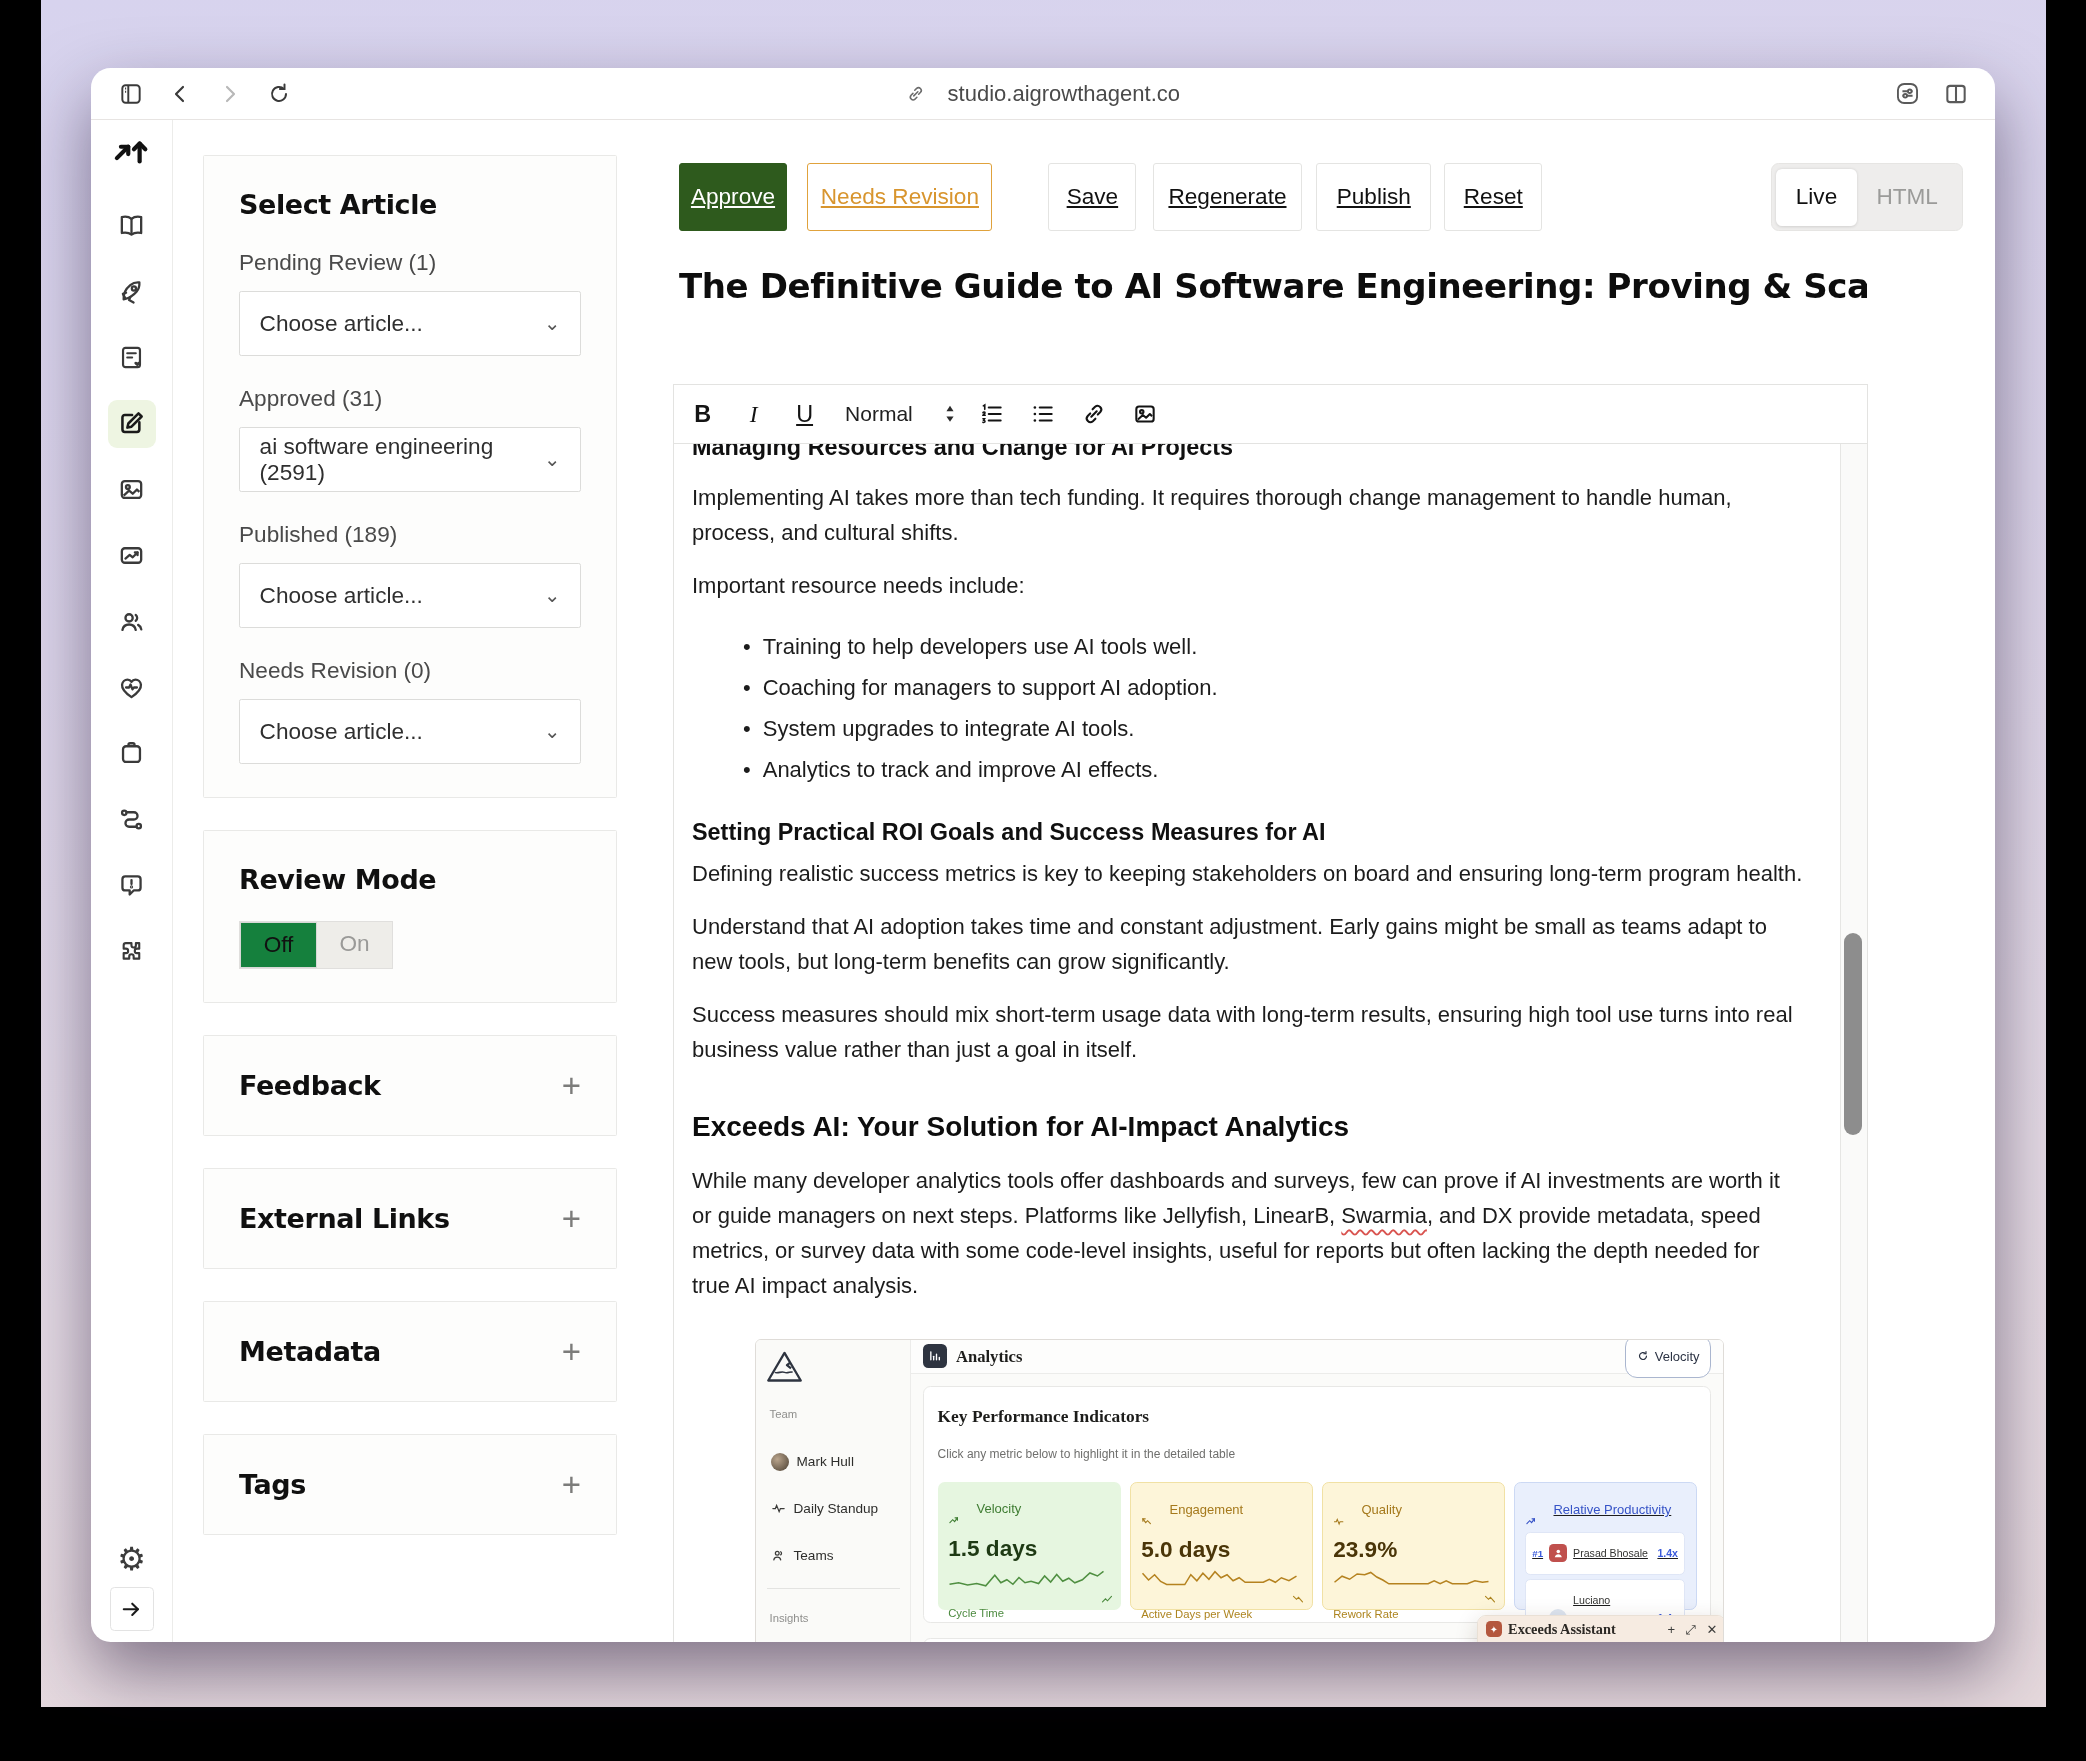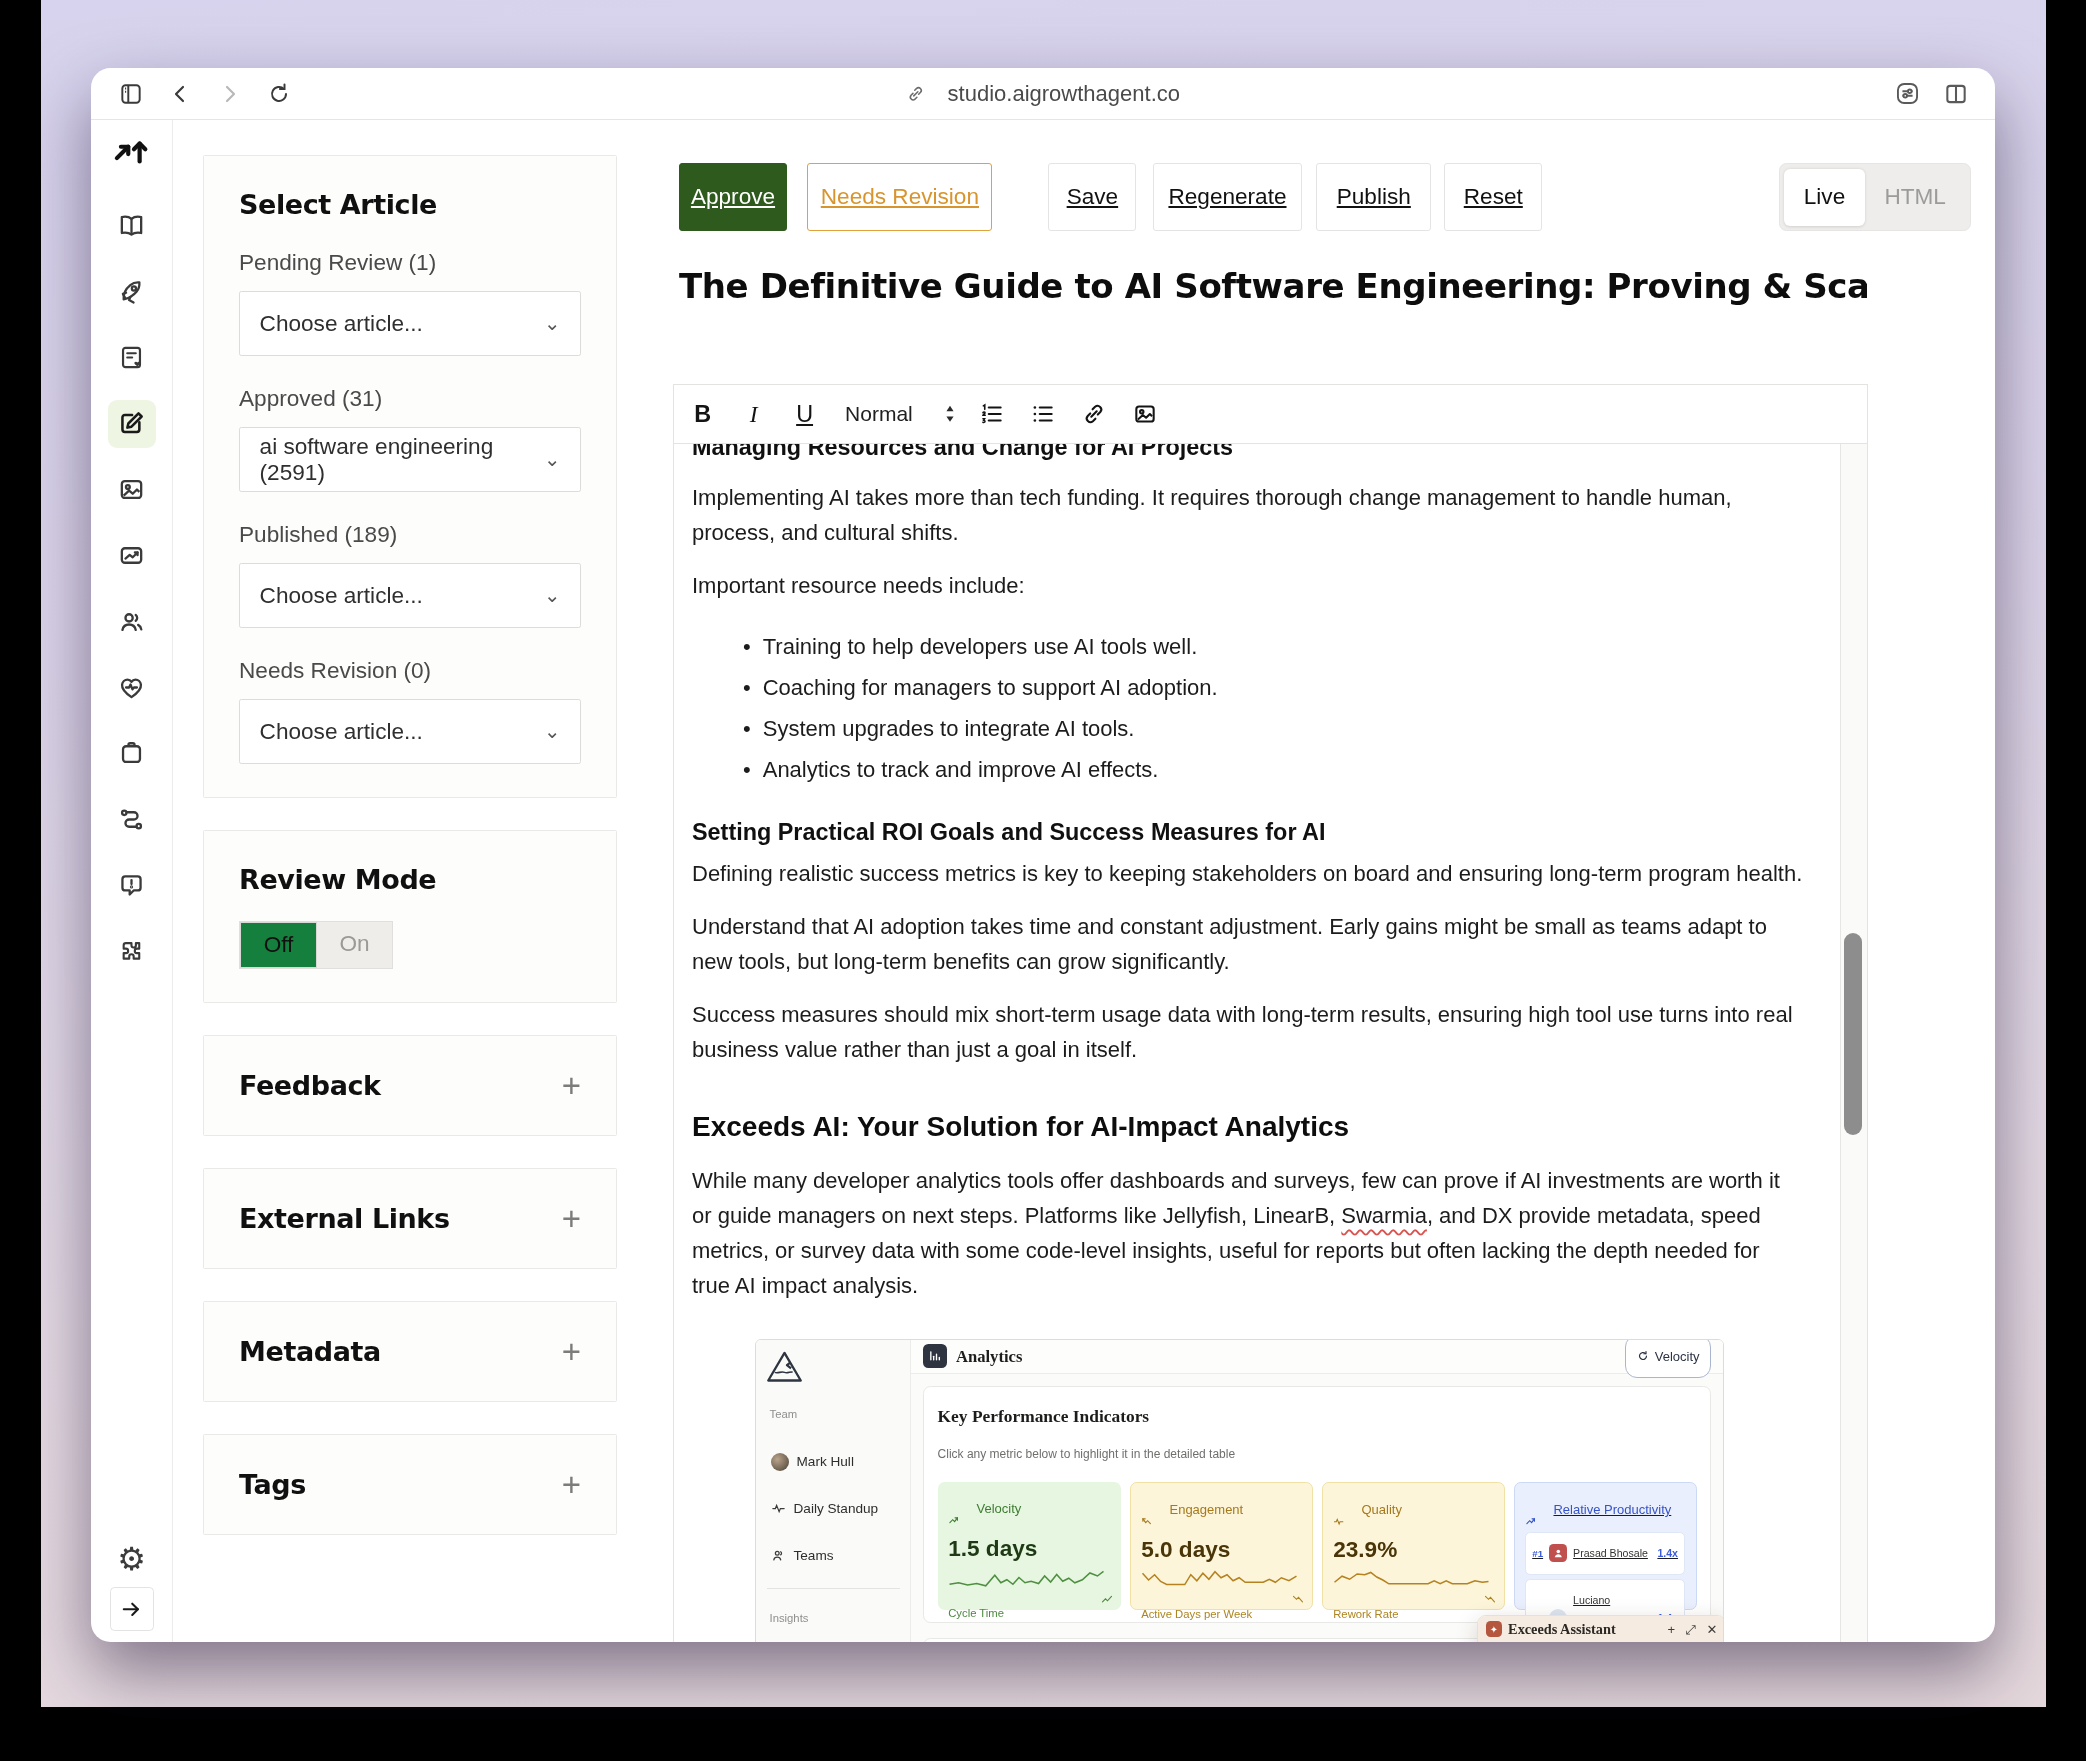--- a/index.html
+++ b/index.html
@@ -50,21 +50,21 @@
   .main{flex:1;position:relative;box-sizing:border-box;}
   .actions-row{display:flex;align-items:center;margin:43px 0 0 32px;height:68px;position:relative;}
   .btn{height:68px;box-sizing:border-box;display:flex;align-items:center;justify-content:center;
        font-size:22.6px;border-radius:3px;cursor:pointer;background:#fff;border:0.8px solid #e4e4e2;color:#111;text-decoration:underline;}
   .btn.approve{background:#2e5a1d;border-color:#2e5a1d;color:#fff;width:108px;}
   .btn.needs{border:1.5px solid #e0a23c;color:#d8952e;width:185px;margin-left:20.4px;}
   .btn.save{width:88px;margin-left:56px;}
   .btn.regen{width:149px;margin-left:16.6px;}
   .btn.publish{width:115px;margin-left:14.3px;}
   .btn.reset{width:98px;margin-left:13px;}
-  .view-toggle{position:absolute;right:24px;top:0;height:68px;background:#eeedec;border:0.8px solid #e6e5e3;
+  .view-toggle{position:absolute;right:32px;top:0;height:68px;background:#eeedec;border:0.8px solid #e6e5e3;
        border-radius:7.5px;display:flex;align-items:center;padding:4.5px;box-sizing:border-box;}
   .view-seg{height:57px;display:flex;align-items:center;justify-content:center;font-size:22.6px;border-radius:6px;
        padding:0 19.6px;cursor:pointer;}
   .view-seg.live{background:#fff;color:#111;box-shadow:0 0.8px 3px rgba(0,0,0,.12);}
   .view-seg.html{color:#9b9b99;}
 
   .doc-title{margin:35px 0 0 32px;font-family:"DejaVu Sans",sans-serif;font-weight:700;font-size:34px;color:#0d0d0d;
        white-space:nowrap;overflow:hidden;max-width:1188px;letter-spacing:-0.4px;}
 
   .editor{position:absolute;left:26px;top:264px;width:1195px;bottom:0;border:0.8px solid #e3e3e1;border-bottom:none;

